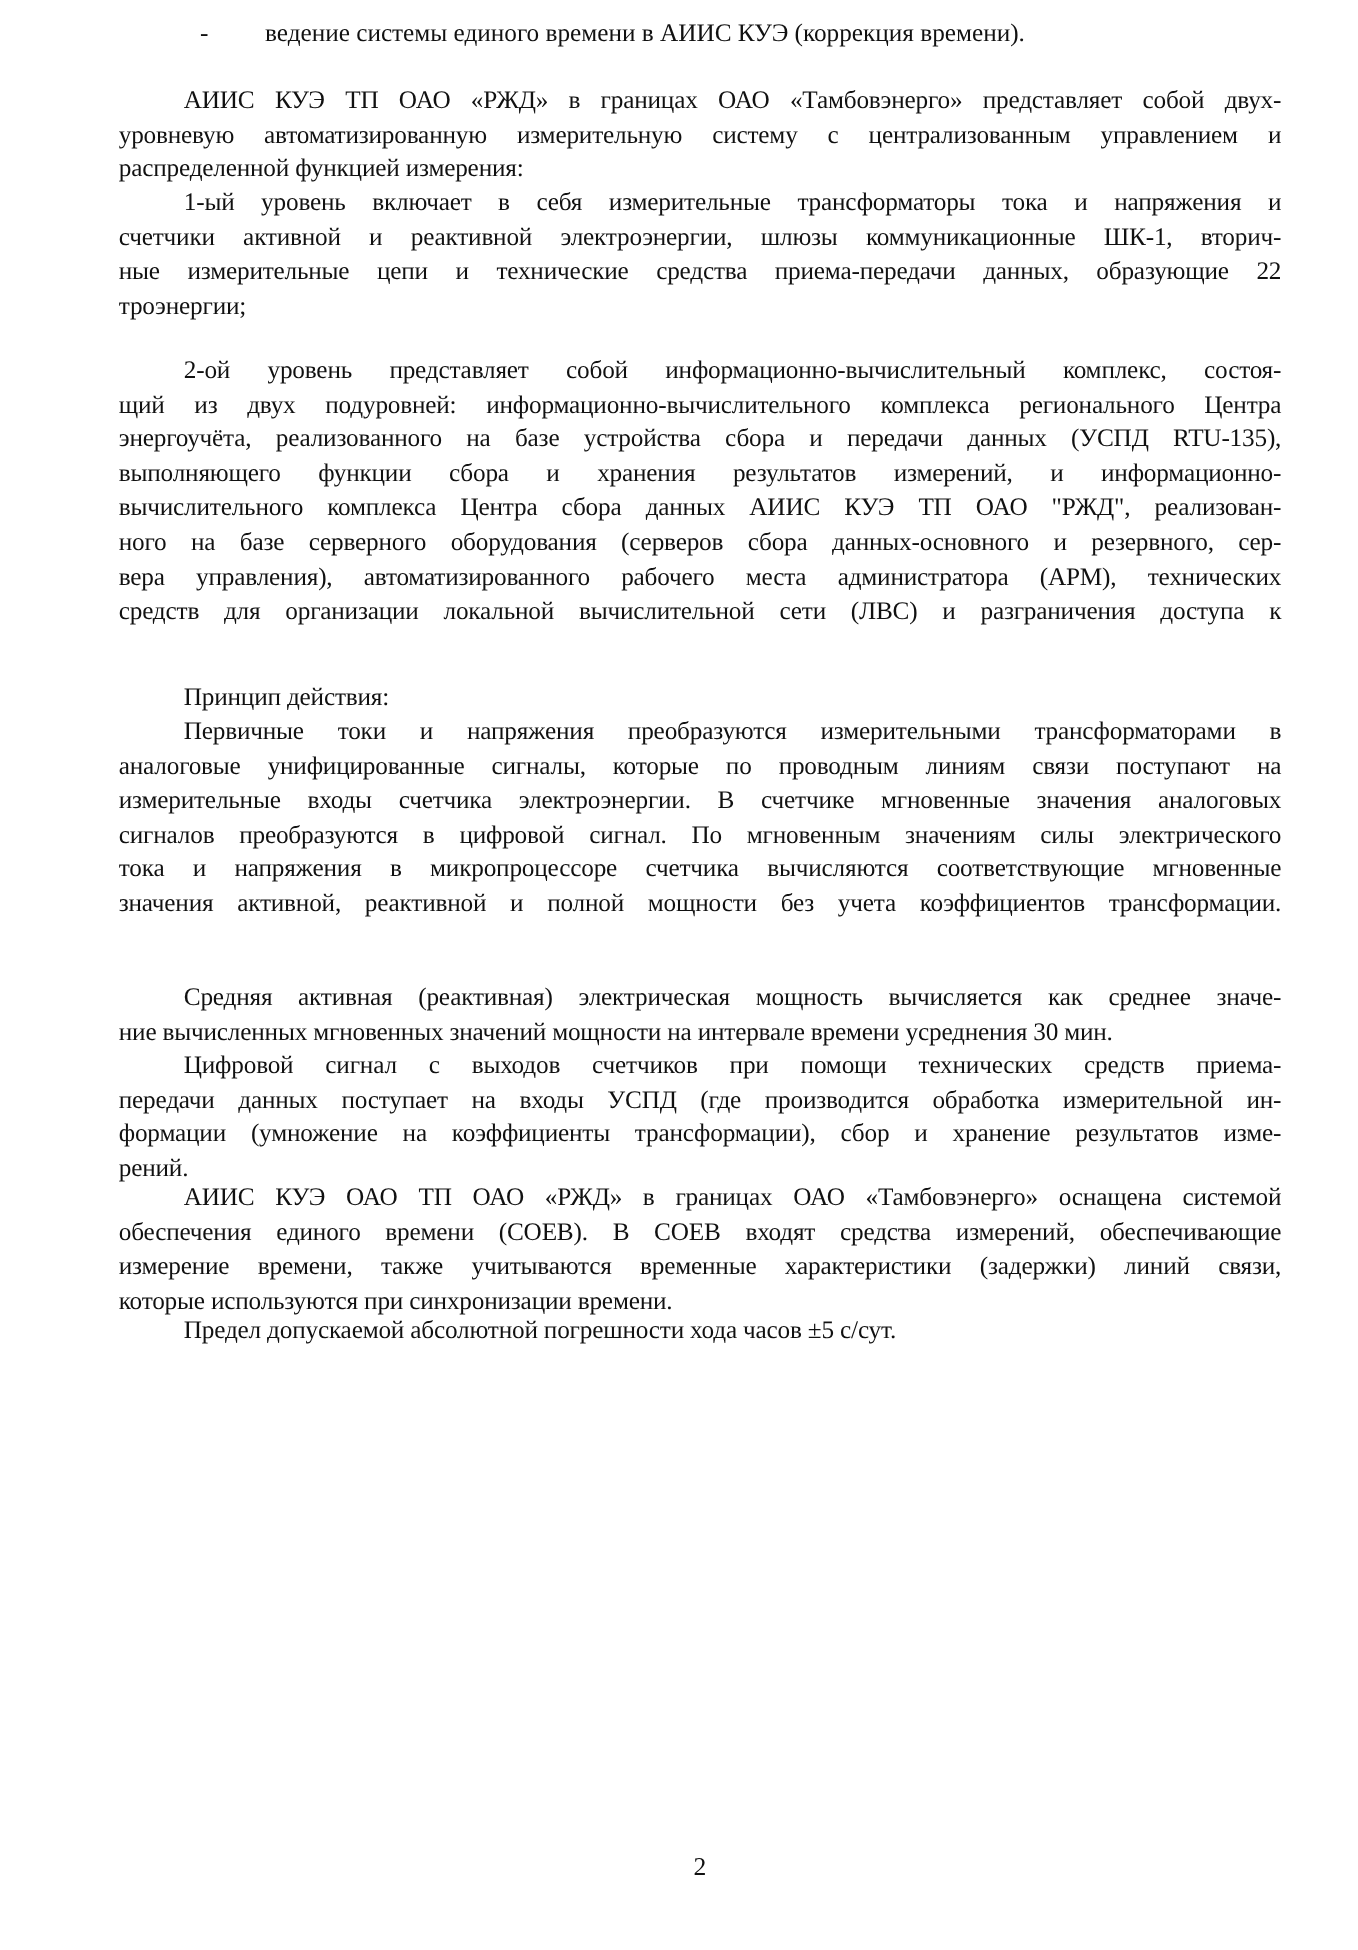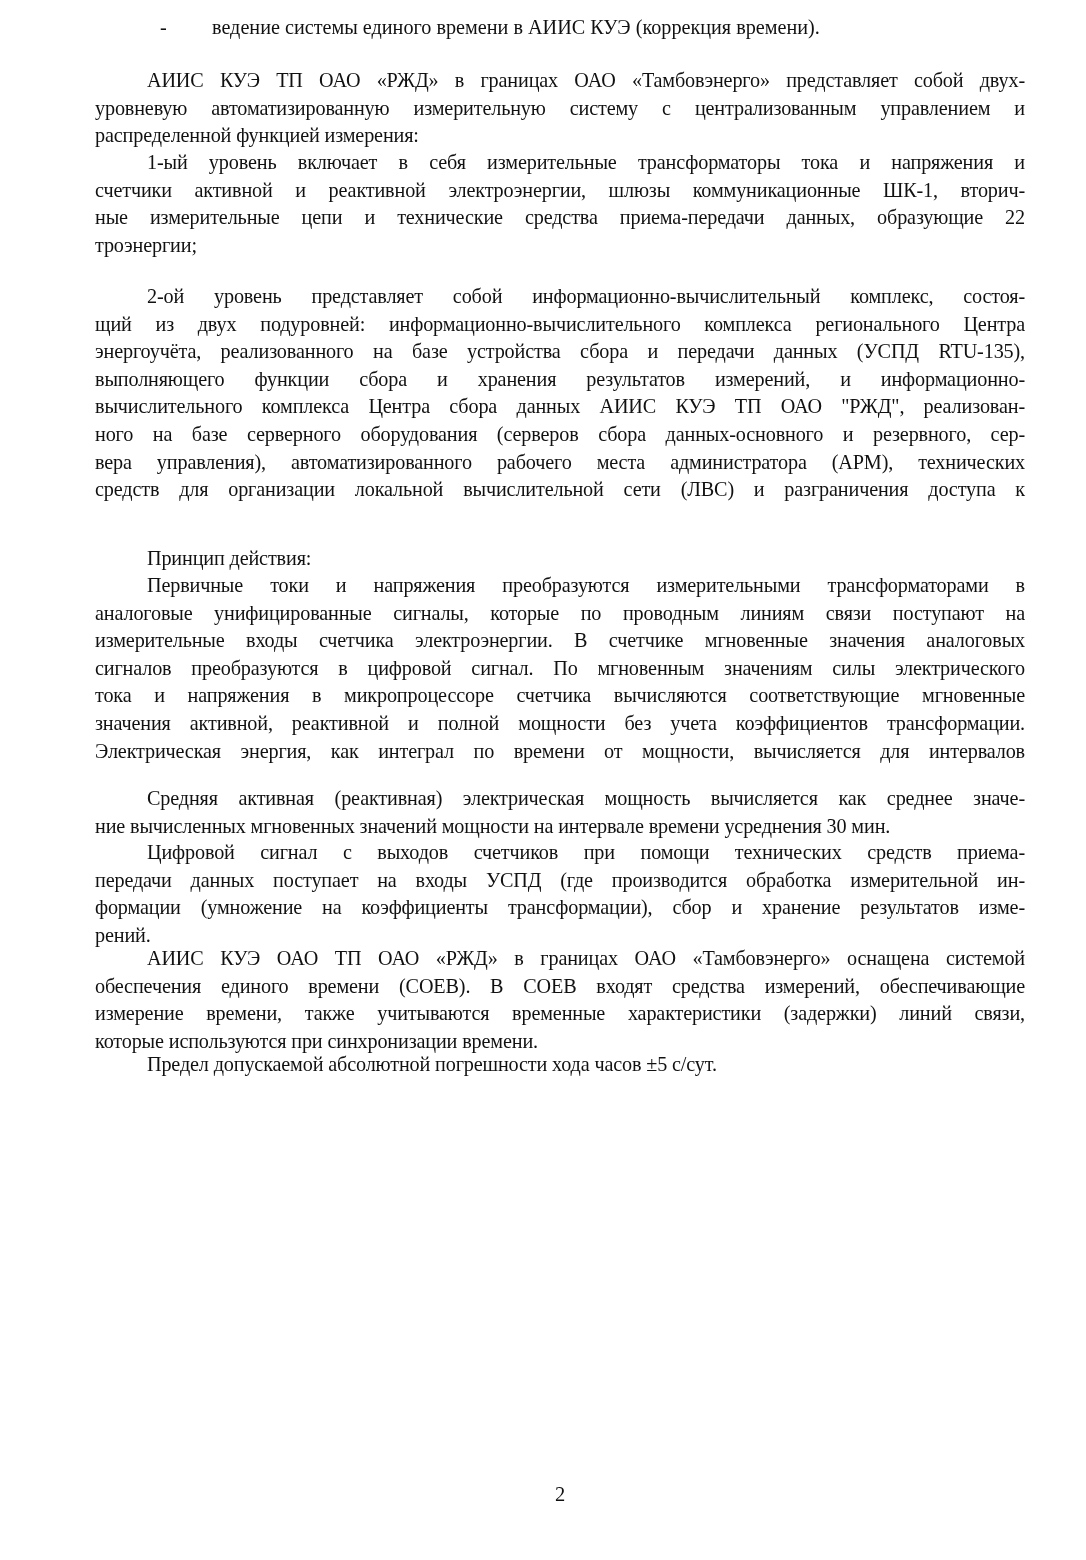--- a/index.html
+++ b/index.html
@@ -101,21 +101,20 @@
     <span class="line indent last">Принцип действия:</span>
   </div>
 
   <div class="text-block" style="top:572px;">
     <span class="line indent">Первичные токи и напряжения преобразуются измерительными трансформаторами в</span>
     <span class="line">аналоговые унифицированные сигналы, которые по проводным линиям связи поступают на</span>
     <span class="line">измерительные входы счетчика электроэнергии. В счетчике мгновенные значения аналоговых</span>
     <span class="line">сигналов преобразуются в цифровой сигнал. По мгновенным значениям силы электрического</span>
     <span class="line">тока и напряжения в микропроцессоре счетчика вычисляются соответствующие мгновенные</span>
     <span class="line">значения активной, реактивной и полной мощности без учета коэффициентов трансформации.</span>
-    <span class="line">Электрическая энергия, как интеграл по времени от мощности, вычисляется для интервалов</span>
   </div>
 
   <div class="text-block" style="top:785px;">
     <span class="line indent">Средняя активная (реактивная) электрическая мощность вычисляется как среднее значе-</span>
     <span class="line last">ние вычисленных мгновенных значений мощности на интервале времени усреднения 30 мин.</span>
   </div>
 
   <div class="text-block" style="top:839px;">
     <span class="line indent">Цифровой сигнал с выходов счетчиков при помощи технических средств приема-</span>
     <span class="line">передачи данных поступает на входы УСПД (где производится обработка измерительной ин-</span>

